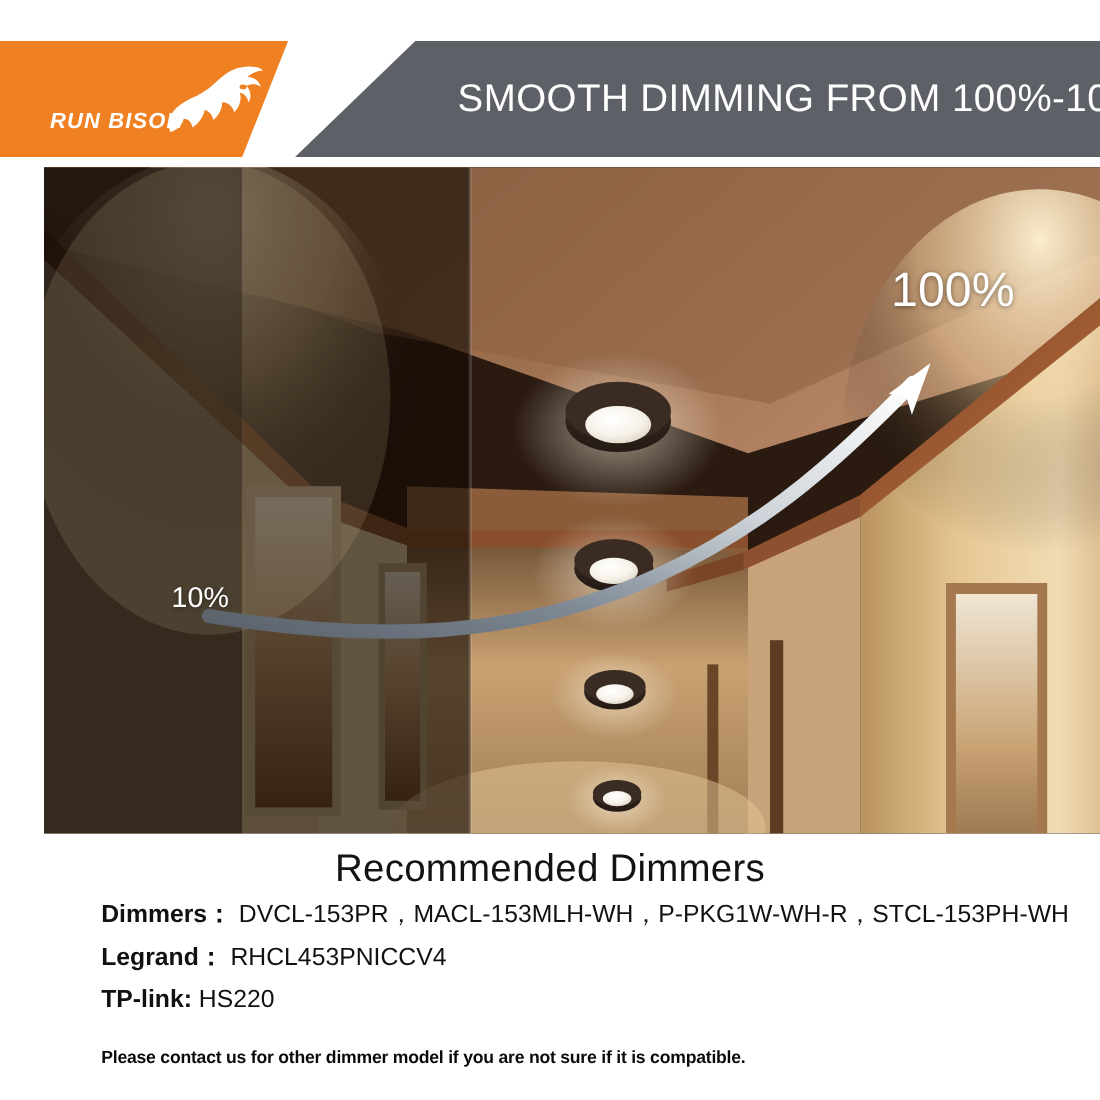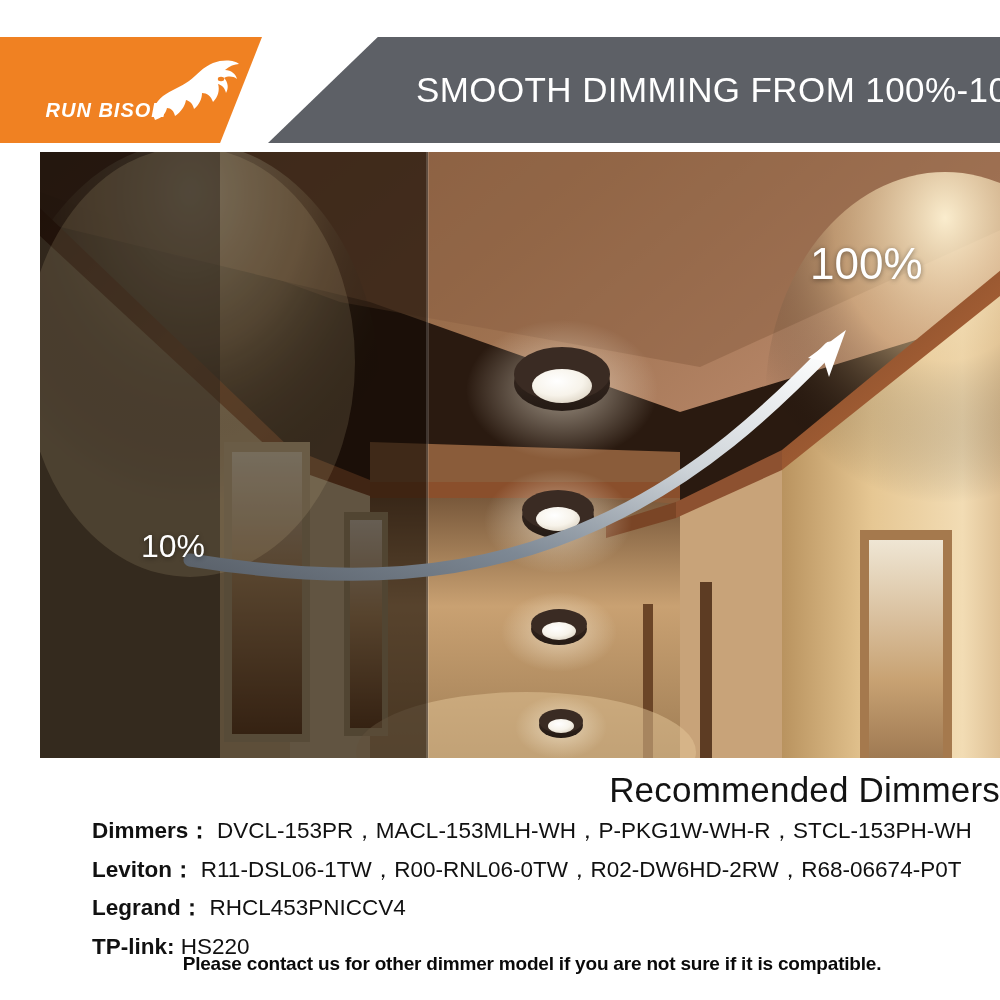--- a/index.html
+++ b/index.html
@@ -55,41 +55,41 @@
   }
   .photo svg { display:block; width:1000px; height:606px; }
 
   .pct-label {
     position:absolute; color:#ffffff; font-weight:400;
     font-family:"Liberation Sans", sans-serif;
     text-shadow:0 1px 5px rgba(0,0,0,0.45);
     line-height:1; white-space:nowrap;
   }
   .pct-100 { left:770px; top:90px; font-size:44px; }
-  .pct-10  { left:101px; top:378px; font-size:32px; }
+  .pct-10  { left:116px; top:378px; font-size:26px; }
 
   
   .bottom { position:absolute; left:0; top:758px; width:1000px; height:242px; background:#fff; }
 
   .dimmer-heading {
     position:absolute; left:0; top:12px; width:1000px;
-    text-align:right; font-size:35px; color:#131313; font-weight:400;
+    text-align:center; font-size:35px; color:#131313; font-weight:400;
     letter-spacing:0.2px;
   }
   .dimmer-list { position:absolute; left:92px; top:62px; width:870px; }
   .dimmer-row {
     font-size:22.5px; color:#111; line-height:1; margin-bottom:16px;
     white-space:nowrap;
   }
   .dimmer-brand { font-weight:bold; letter-spacing:0px; }
   .dimmer-models { font-weight:400; letter-spacing:0px;text-align:right; }
   .dimmer-note {
     position:absolute; left:92px; top:196px; width:880px;
-    font-size:19px; font-weight:bold; color:#0a0a0a; line-height:1;
-    white-space:nowrap; letter-spacing:-0.2px;text-align:center;
+    font-size:16px; font-weight:bold; color:#0a0a0a; line-height:1;
+    white-space:nowrap; letter-spacing:-0.2px;
   }
 </style>
 </head>
 <body>
 
 <div class="page">
 
   <div class="banner">
 
     <div class="banner-orange">
@@ -304,24 +304,20 @@
   </div>
 
   <div class="bottom">
 
     <div class="dimmer-heading">Recommended Dimmers</div>
 
     <div class="dimmer-list">
       <div class="dimmer-row">
         <span class="dimmer-brand">Dimmers：</span>
         <span class="dimmer-models">DVCL-153PR，MACL-153MLH-WH，P-PKG1W-WH-R，STCL-153PH-WH</span>
-      </div>
-      <div class="dimmer-row">
-        <span class="dimmer-brand">Leviton：</span>
-        <span class="dimmer-models">R11-DSL06-1TW，R00-RNL06-0TW，R02-DW6HD-2RW，R68-06674-P0T</span>
       </div>
       <div class="dimmer-row">
         <span class="dimmer-brand">Legrand：</span>
         <span class="dimmer-models">RHCL453PNICCV4</span>
       </div>
       <div class="dimmer-row">
         <span class="dimmer-brand">TP-link:</span>
         <span class="dimmer-models">HS220</span>
       </div>
     </div>

